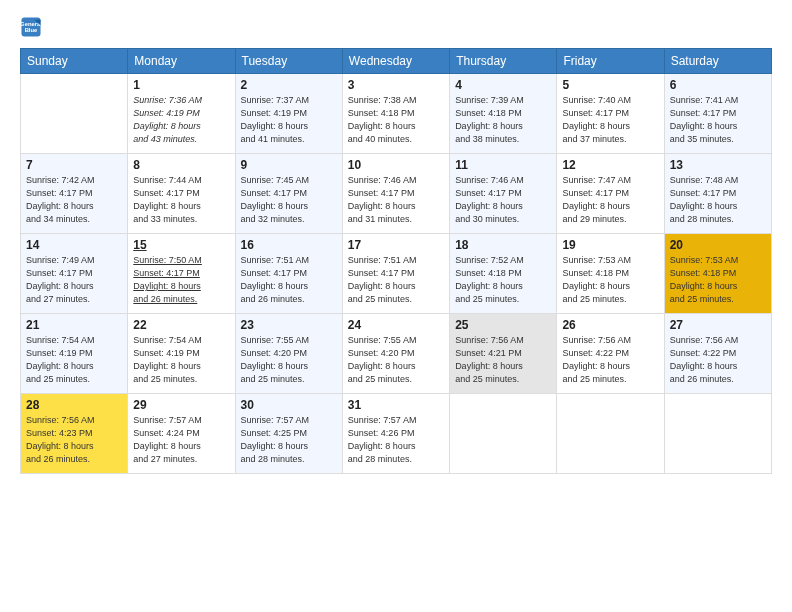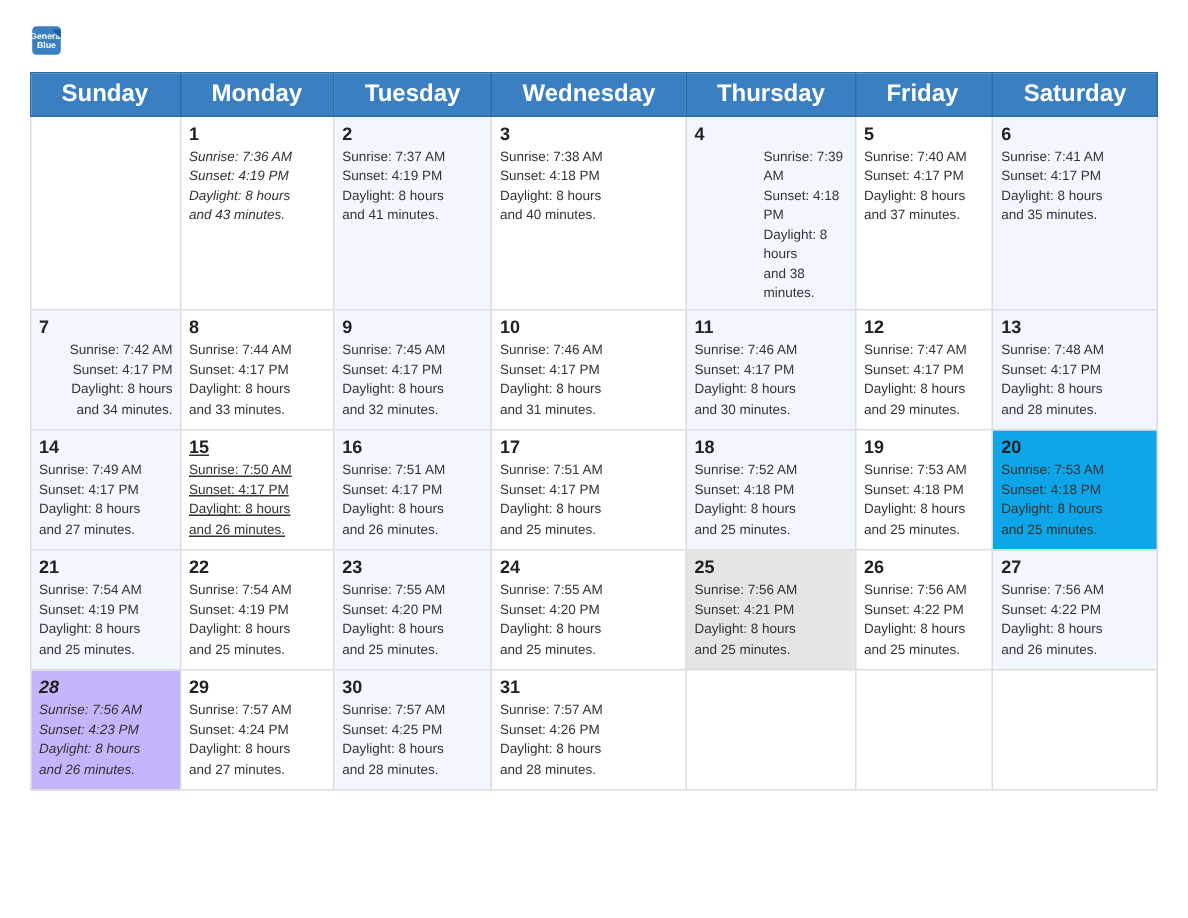--- a/index.html
+++ b/index.html
@@ -56,23 +56,23 @@
       margin-top: 2px;
     }
     .calendar {
       width: 100%;
       border-collapse: collapse;
       border: 1px solid #ccc;
     }
     .calendar th {
       background: #3a7fc1;
       color: #fff;
-      font-size: 16px;
-      font-weight: bold;
-      padding: 5px 20px;
+      font-size: 12px;
+      font-weight: normal;
+      padding: 5px 6px;
       text-align: left;
       border: 1px solid #2e6da4;
     }
     .calendar td {
       width: calc(100% / 7);
       vertical-align: top;
       padding: 4px 5px 4px 5px;
       border: 1px solid #ddd;
       font-size: 9.5px;
       color: #333;
@@ -164,21 +164,21 @@
           </td>
           <td style="background: rgb(255, 255, 255);">
             <span class="day-num">3</span>
             <div class="day-detail" style="white-space: pre-line;">Sunrise: 7:38 AM
 Sunset: 4:18 PM
 Daylight: 8 hours
 and 40 minutes.</div>
           </td>
           <td style="background: rgb(242, 247, 255);">
             <span class="day-num">4</span>
-            <div class="day-detail" style="white-space: pre-line; margin-left: 46px;">Sunrise: 7:39 AM
+            <div class="day-detail" style="white-space: pre-line;">Sunrise: 7:39 AM
 Sunset: 4:18 PM
 Daylight: 8 hours
 and 38 minutes.</div>
           </td>
           <td style="background: rgb(255, 255, 255);">
             <span class="day-num">5</span>
             <div class="day-detail" style="white-space: pre-line;">Sunrise: 7:40 AM
 Sunset: 4:17 PM
 Daylight: 8 hours
 and 37 minutes.</div>
@@ -187,21 +187,21 @@
             <span class="day-num">6</span>
             <div class="day-detail" style="white-space: pre-line;">Sunrise: 7:41 AM
 Sunset: 4:17 PM
 Daylight: 8 hours
 and 35 minutes.</div>
           </td>
         </tr>
         <tr>
           <td style="background: rgb(242, 247, 255);">
             <span class="day-num">7</span>
-            <div class="day-detail" style="white-space: pre-line; text-align: right;">Sunrise: 7:42 AM
+            <div class="day-detail" style="white-space: pre-line;">Sunrise: 7:42 AM
 Sunset: 4:17 PM
 Daylight: 8 hours
 and 34 minutes.</div>
           </td>
           <td style="background: rgb(255, 255, 255);">
             <span class="day-num">8</span>
             <div class="day-detail" style="white-space: pre-line;">Sunrise: 7:44 AM
 Sunset: 4:17 PM
 Daylight: 8 hours
 and 33 minutes.</div>
@@ -278,21 +278,21 @@
 Daylight: 8 hours
 and 25 minutes.</div>
           </td>
           <td style="background: rgb(255, 255, 255);">
             <span class="day-num">19</span>
             <div class="day-detail" style="white-space: pre-line;">Sunrise: 7:53 AM
 Sunset: 4:18 PM
 Daylight: 8 hours
 and 25 minutes.</div>
           </td>
-          <td style="background: #0ea5e9;">
+          <td style="background: #eab308;">
             <span class="day-num">20</span>
             <div class="day-detail" style="white-space: pre-line;">Sunrise: 7:53 AM
 Sunset: 4:18 PM
 Daylight: 8 hours
 and 25 minutes.</div>
           </td>
         </tr>
         <tr>
           <td style="background: rgb(242, 247, 255);">
             <span class="day-num">21</span>
@@ -338,21 +338,21 @@
           </td>
           <td style="background: rgb(242, 247, 255);">
             <span class="day-num">27</span>
             <div class="day-detail" style="white-space: pre-line;">Sunrise: 7:56 AM
 Sunset: 4:22 PM
 Daylight: 8 hours
 and 26 minutes.</div>
           </td>
         </tr>
         <tr>
-          <td style="background: #c4b5fd; font-style: italic;">
+          <td style="background: #fde047;">
             <span class="day-num">28</span>
             <div class="day-detail" style="white-space: pre-line;">Sunrise: 7:56 AM
 Sunset: 4:23 PM
 Daylight: 8 hours
 and 26 minutes.</div>
           </td>
           <td style="background: rgb(255, 255, 255);">
             <span class="day-num">29</span>
             <div class="day-detail" style="white-space: pre-line;">Sunrise: 7:57 AM
 Sunset: 4:24 PM

